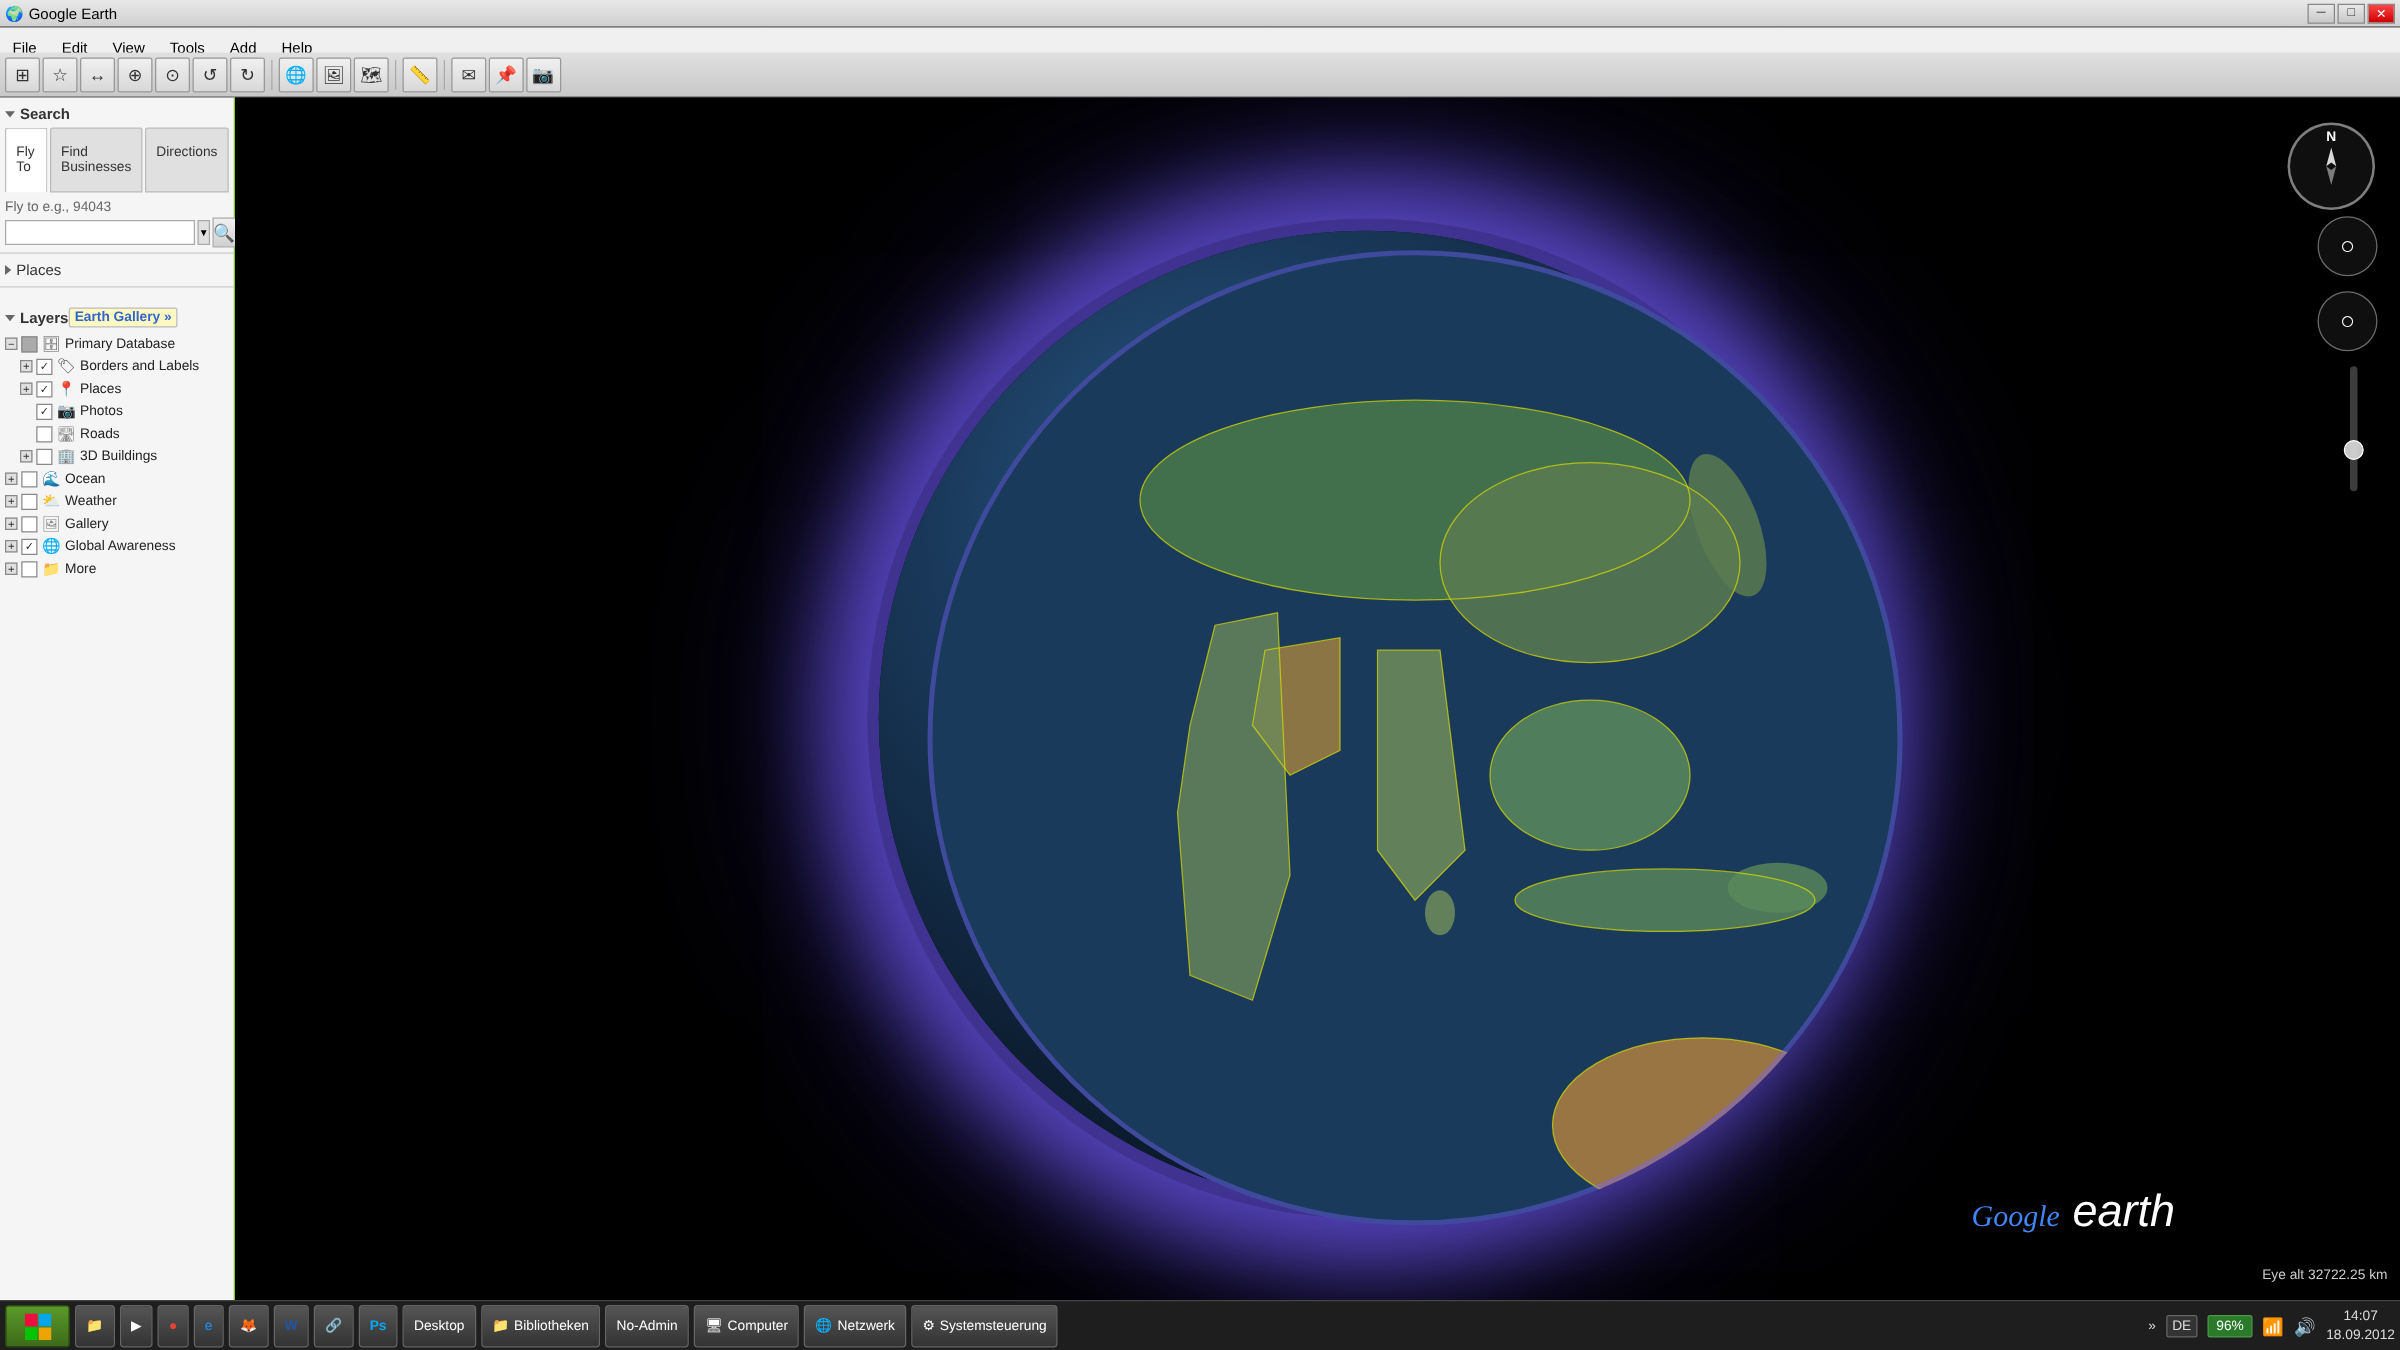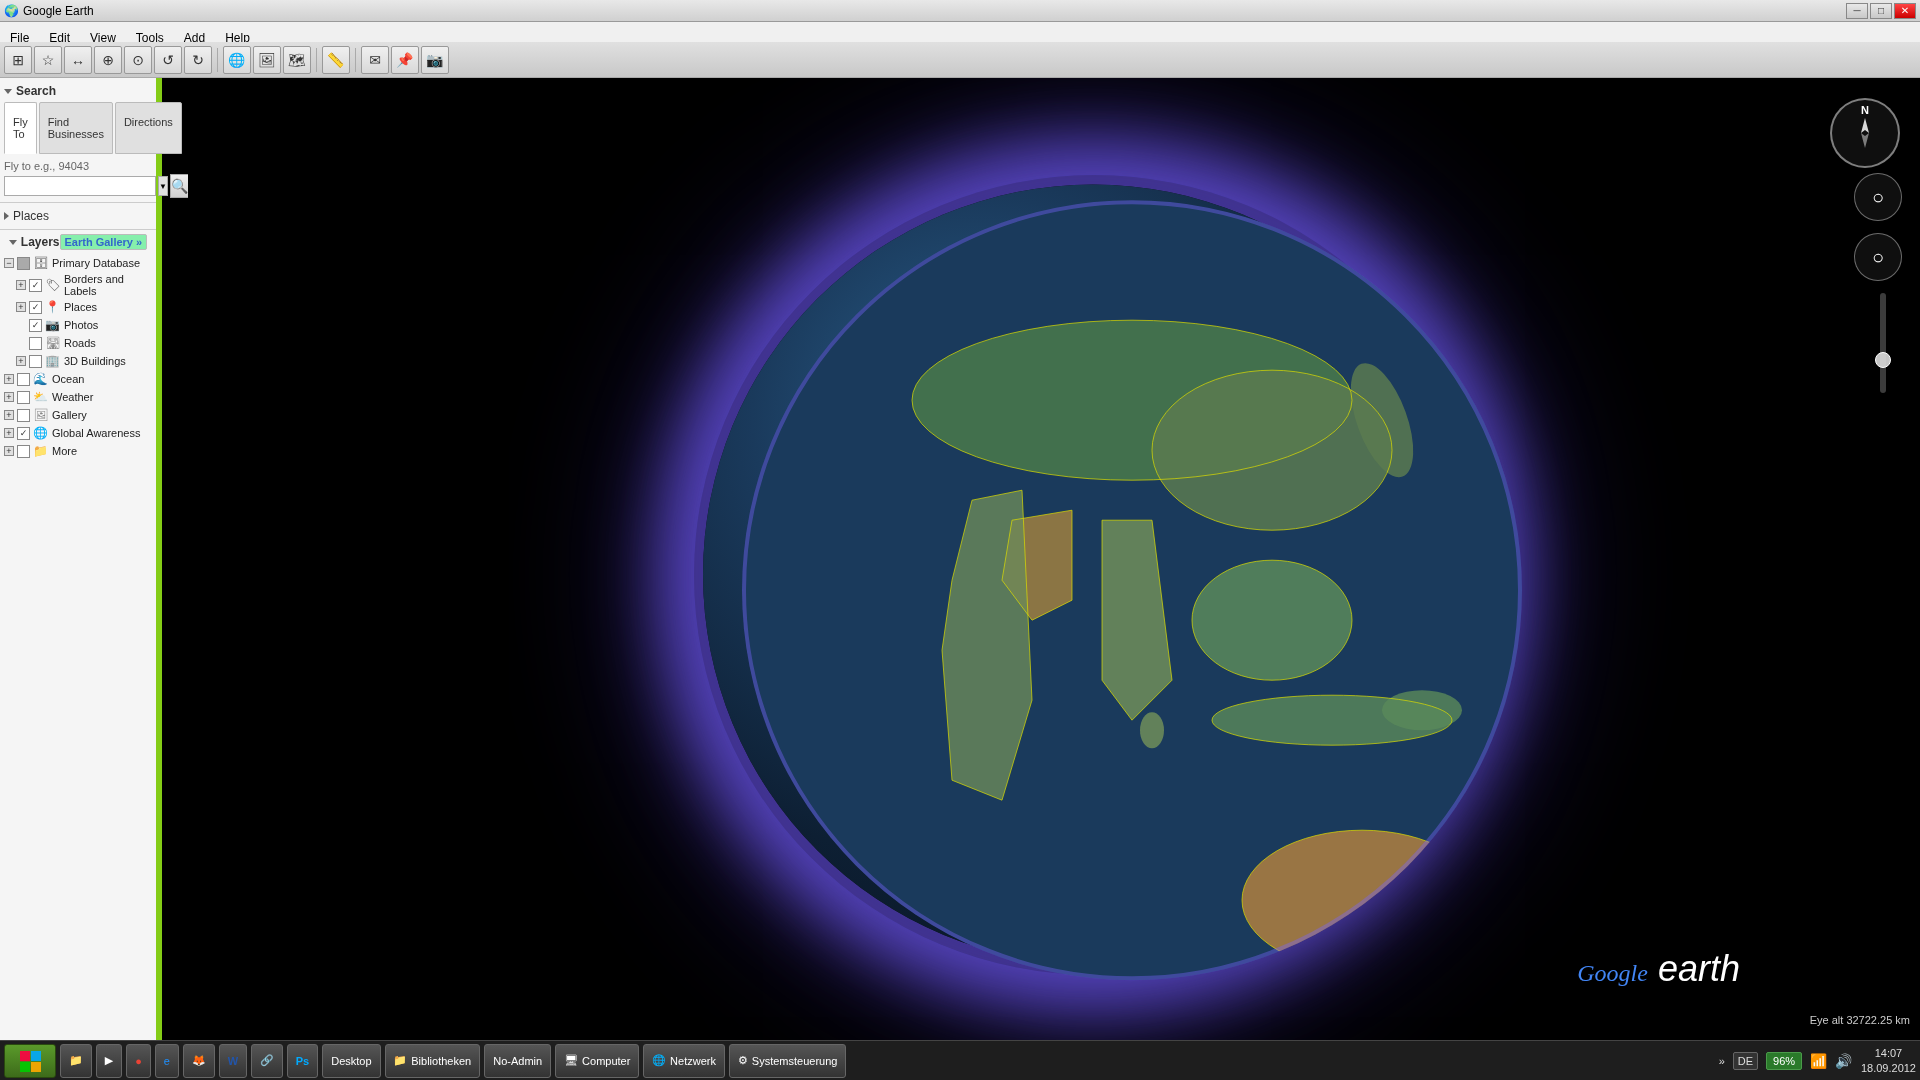--- a/index.html
+++ b/index.html
@@ -39,22 +39,22 @@
     .toolbar-btn {
       width: 28px; height: 28px; background: linear-gradient(to bottom, #f0f0f0, #d8d8d8);
       border: 1px solid #999; border-radius: 2px;
       display: flex; align-items: center; justify-content: center;
       font-size: 14px; cursor: pointer; color: #333;
     }
     .toolbar-sep { width: 1px; height: 24px; background: #aaa; margin: 0 3px; }
 
     
     #left-panel {
-      position: absolute; top: 78px; left: 0; width: 162px; bottom: 40px;
-      background: #f5f5f5; border-right: 6px solid #84cc16;
+      position: absolute; top: 78px; left: 0; width: 188px; bottom: 40px;
+      background: #f5f5f5; border-right: 1px solid #84cc16;
       display: flex; flex-direction: column;
     }
 
     
     #search-section {
       border-bottom: 1px solid #ccc; padding: 4px;
     }
     #search-header {
       display: flex; align-items: center; gap: 4px;
       font-weight: bold; font-size: 12px; padding: 2px 0 4px 0; color: #333;
@@ -85,27 +85,27 @@
       font-size: 14px; cursor: pointer; color: #3366cc;
     }
 
     
     #places-section { border-bottom: 1px solid #ccc; padding: 6px 4px; }
     #places-header { display: flex; align-items: center; gap: 4px; font-size: 12px; color: #333; cursor: pointer; }
 
     
     #layers-section { flex: 1; overflow-y: auto; padding: 4px; }
     #layers-header {
-      display: flex; align-items: center; justify-content: center;
-      font-size: 12px; font-weight: bold; color: #333; margin-bottom: 4px;
+      display: flex; align-items: center; justify-content: flex-start;
+      font-size: 12px; font-weight: bold; color: #333; margin-bottom: 4px; margin-top: 12px;
     }
     #layers-header-left { display: flex; align-items: center; gap: 4px; }
     #earth-gallery {
       font-size: 11px; color: #3366cc; cursor: pointer;
-      border: 1px solid #bbb; padding: 1px 4px; background: #86efac; border-radius: 2px;
+      border: 1px solid #bbb; padding: 1px 4px; background: #fef9c3; border-radius: 2px;
     }
 
     .layer-item { display: flex; align-items: center; gap: 3px; padding: 1px 0; cursor: pointer; }
     .layer-item-indent { padding-left: 12px; }
     .cb { width: 13px; height: 13px; border: 1px solid #888; background: #fff; display: flex; align-items: center; justify-content: center; font-size: 10px; flex-shrink: 0; }
     .cb.checked::after { content: '✓'; font-size: 9px; color: #333; }
     .cb.partial { background: #aaa; }
     .layer-expand { width: 10px; height: 10px; border: 1px solid #888; background: #e0e0e0; display: flex; align-items: center; justify-content: center; font-size: 9px; flex-shrink: 0; color: #333; }
     .layer-icon { width: 16px; height: 16px; flex-shrink: 0; display: flex; align-items: center; justify-content: center; font-size: 12px; }
     .layer-label { font-size: 11px; color: #222; }

